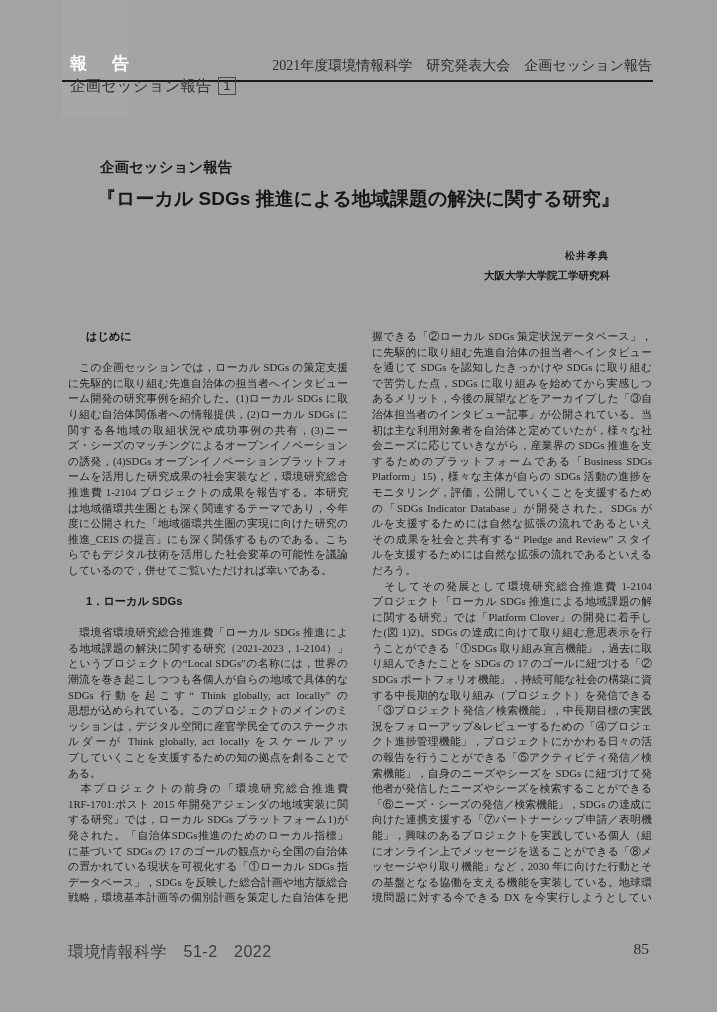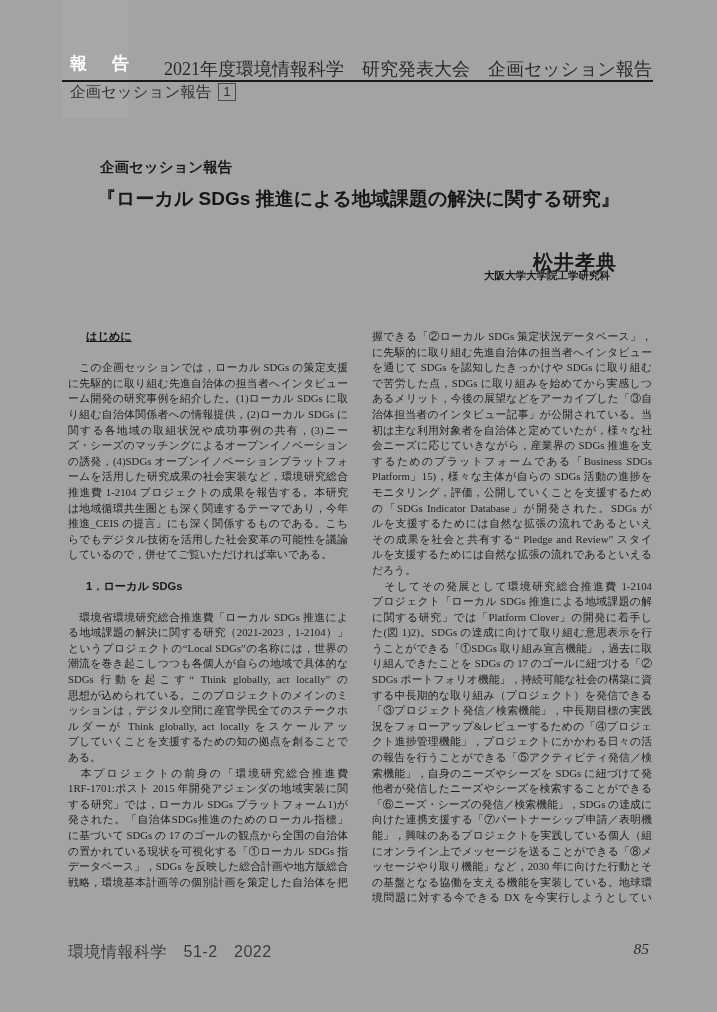--- a/index.html
+++ b/index.html
@@ -27,33 +27,33 @@
     font-weight: bold;
     font-size: 17px;
     color: #ffffff;
     letter-spacing: 4px;
     white-space: pre;
   }
   .header-journal-line {
     position: absolute;
     top: 57px; right: 65px;
     font-family: "Liberation Serif", "DejaVu Serif", serif;
-    font-size: 18px;
+    font-size: 14px;
     color: #2a2a2a;
     white-space: pre;
   }
   .header-rule {
     position: absolute;
     left: 62px; top: 80px;
     width: 591px; height: 2px;
     background: #1a1a1a;
   }
   .section-row {
     position: absolute;
-    left: 70px; top: 82px;
+    left: 70px; top: 76px;
     font-family: "Liberation Sans", "DejaVu Sans", sans-serif;
     font-size: 15.5px;
     color: #333333;
     white-space: pre;
   }
   .boxed-num {
     display: inline-block;
     border: 1.5px solid #4a4a4a;
     padding: 0 4px;
     margin-left: 7px;
@@ -75,24 +75,24 @@
     position: absolute;
     left: 97px; top: 186px;
     font-family: "Liberation Sans", "DejaVu Sans", sans-serif;
     font-weight: bold;
     font-size: 19px;
     color: #161616;
     white-space: pre;
   }
   .author {
     position: absolute;
-    right: 100px; top: 249px;
-    font-family: "Liberation Sans", "DejaVu Sans", sans-serif;
-    font-weight: bold;
-    font-size: 20px;
+    right: 108px; top: 249px;
+    font-family: "Liberation Sans", "DejaVu Sans", sans-serif;
+    font-weight: bold;
+    font-size: 10px;
     color: #1b1b1b;
     letter-spacing: 1px;
   }
   .affiliation {
     position: absolute;
     right: 107px; top: 269px;
     font-family: "Liberation Sans", "DejaVu Sans", sans-serif;
     font-weight: bold;
     font-size: 10.5px;
     color: #1b1b1b;
@@ -114,21 +114,21 @@
     color: #202020;
   }
   .col-heading {
     font-family: "Liberation Sans", "DejaVu Sans", sans-serif;
     font-weight: bold;
     font-size: 11.2px;
     padding-left: 18px;
     margin: 15.6px 0;
     color: #171717;
   }
-  .col-heading:first-child { margin-top: 0; text-decoration: underline; }
+  .col-heading:first-child { margin-top: 0; }
   .para { margin: 0; }
   .tline {
     text-align: justify;
     text-align-last: justify;
     height: 15.6px;
     overflow: hidden;
     white-space: pre-wrap;
   }
   .tline-end { text-align-last: left; }
 
@@ -139,21 +139,20 @@
     font-family: "Liberation Sans", "DejaVu Sans", sans-serif;
     font-size: 16px;
     color: #3d3d3d;
     letter-spacing: 0.5px;
     white-space: pre;
   }
   .page-number {
     position: absolute;
     right: 68px; top: 940px;
     font-family: "Liberation Serif", "DejaVu Serif", serif;
-    font-style: italic;
     font-size: 15.5px;
     color: #2e2e2e;
   }
 </style>
 </head>
 <body>
 
 <div class="page">
 
   <div class="side-tab">
@@ -181,20 +180,21 @@
           <div class="tline">　この企画セッションでは，ローカル SDGs の策定支援</div>
           <div class="tline">に先駆的に取り組む先進自治体の担当者へインタビュー</div>
           <div class="tline">ーム開発の研究事例を紹介した。(1)ローカル SDGs に取</div>
           <div class="tline">り組む自治体関係者への情報提供，(2)ローカル SDGs に</div>
           <div class="tline">関する各地域の取組状況や成功事例の共有，(3)ニー</div>
           <div class="tline">ズ・シーズのマッチングによるオープンイノベーション</div>
           <div class="tline">の誘発，(4)SDGs オープンイノベーションプラットフォ</div>
           <div class="tline">ームを活用した研究成果の社会実装など，環境研究総合</div>
           <div class="tline">推進費 1-2104 プロジェクトの成果を報告する。本研究</div>
           <div class="tline">は地域循環共生圏とも深く関連するテーマであり，今年</div>
+          <div class="tline">度に公開された「地域循環共生圏の実現に向けた研究の</div>
           <div class="tline">推進_CEIS の提言」にも深く関係するものである。こち</div>
           <div class="tline">らでもデジタル技術を活用した社会変革の可能性を議論</div>
           <div class="tline tline-end">しているので，併せてご覧いただければ幸いである。</div>
         </div>
         <div class="col-heading">1．ローカル SDGs</div>
         <div class="para">
           <div class="tline">　環境省環境研究総合推進費「ローカル SDGs 推進によ</div>
           <div class="tline">る地域課題の解決に関する研究（2021-2023，1-2104）」</div>
           <div class="tline">というプロジェクトの“Local SDGs”の名称には，世界の</div>
           <div class="tline">潮流を巻き起こしつつも各個人が自らの地域で具体的な</div>

